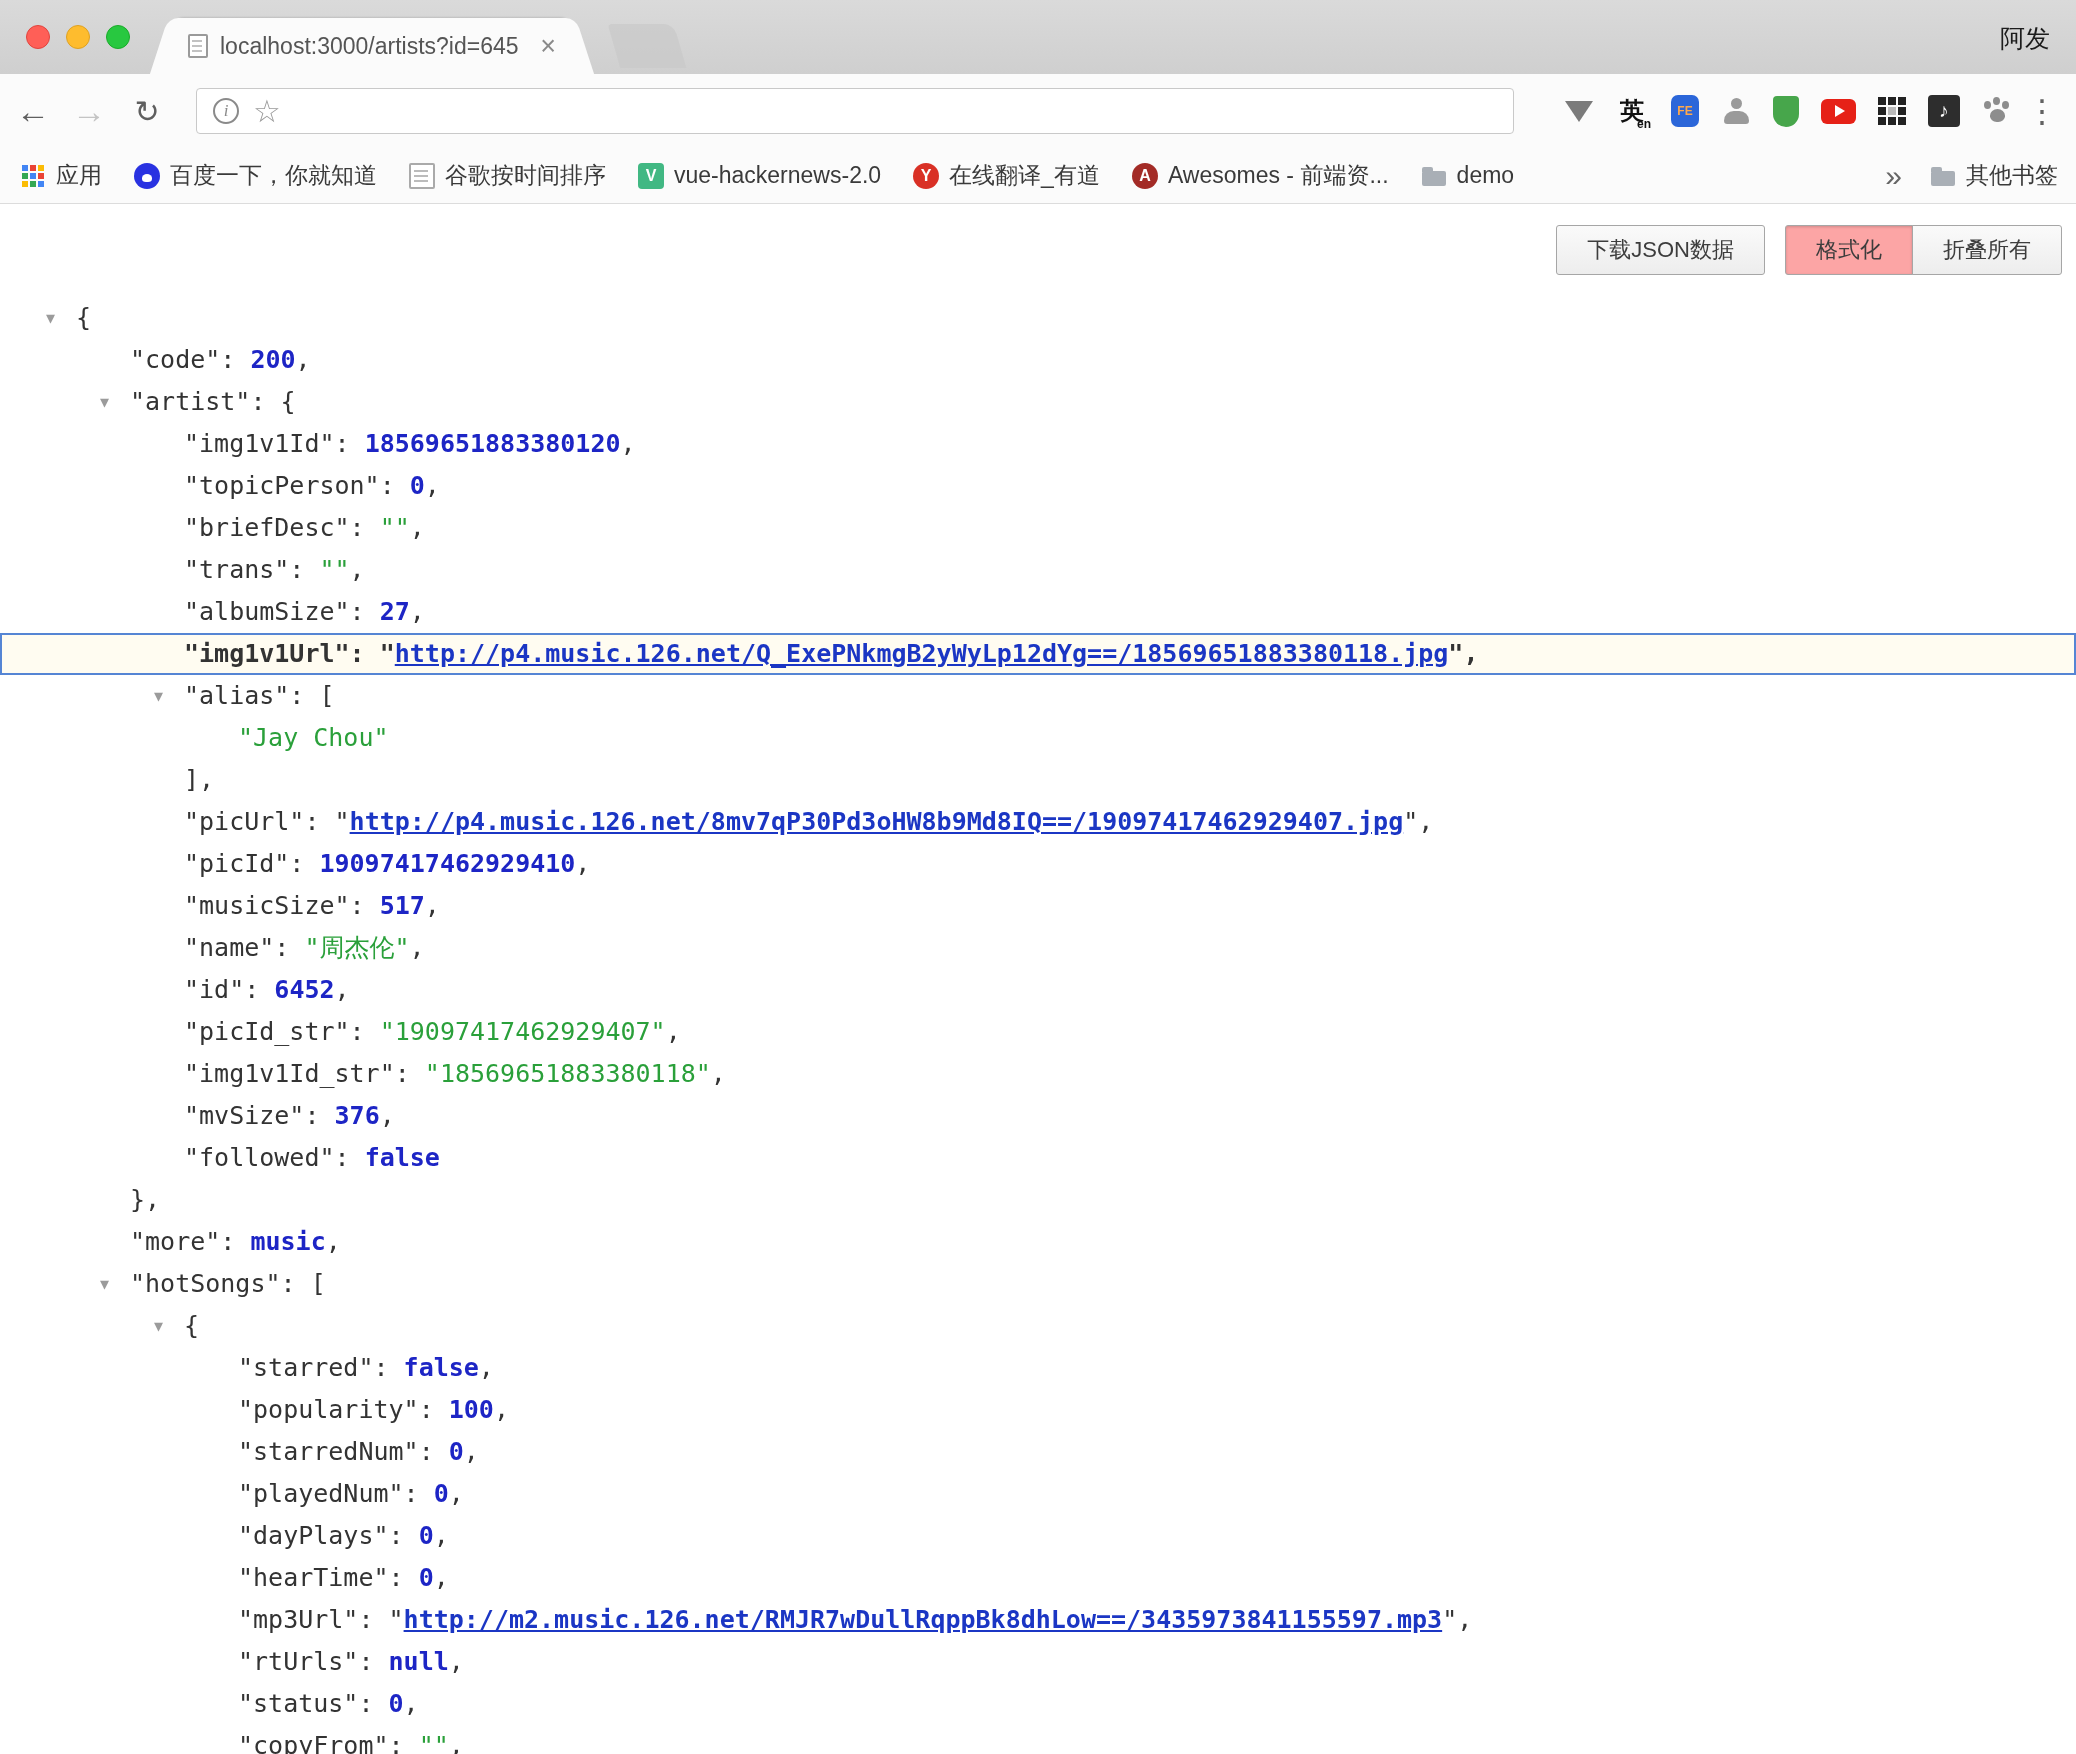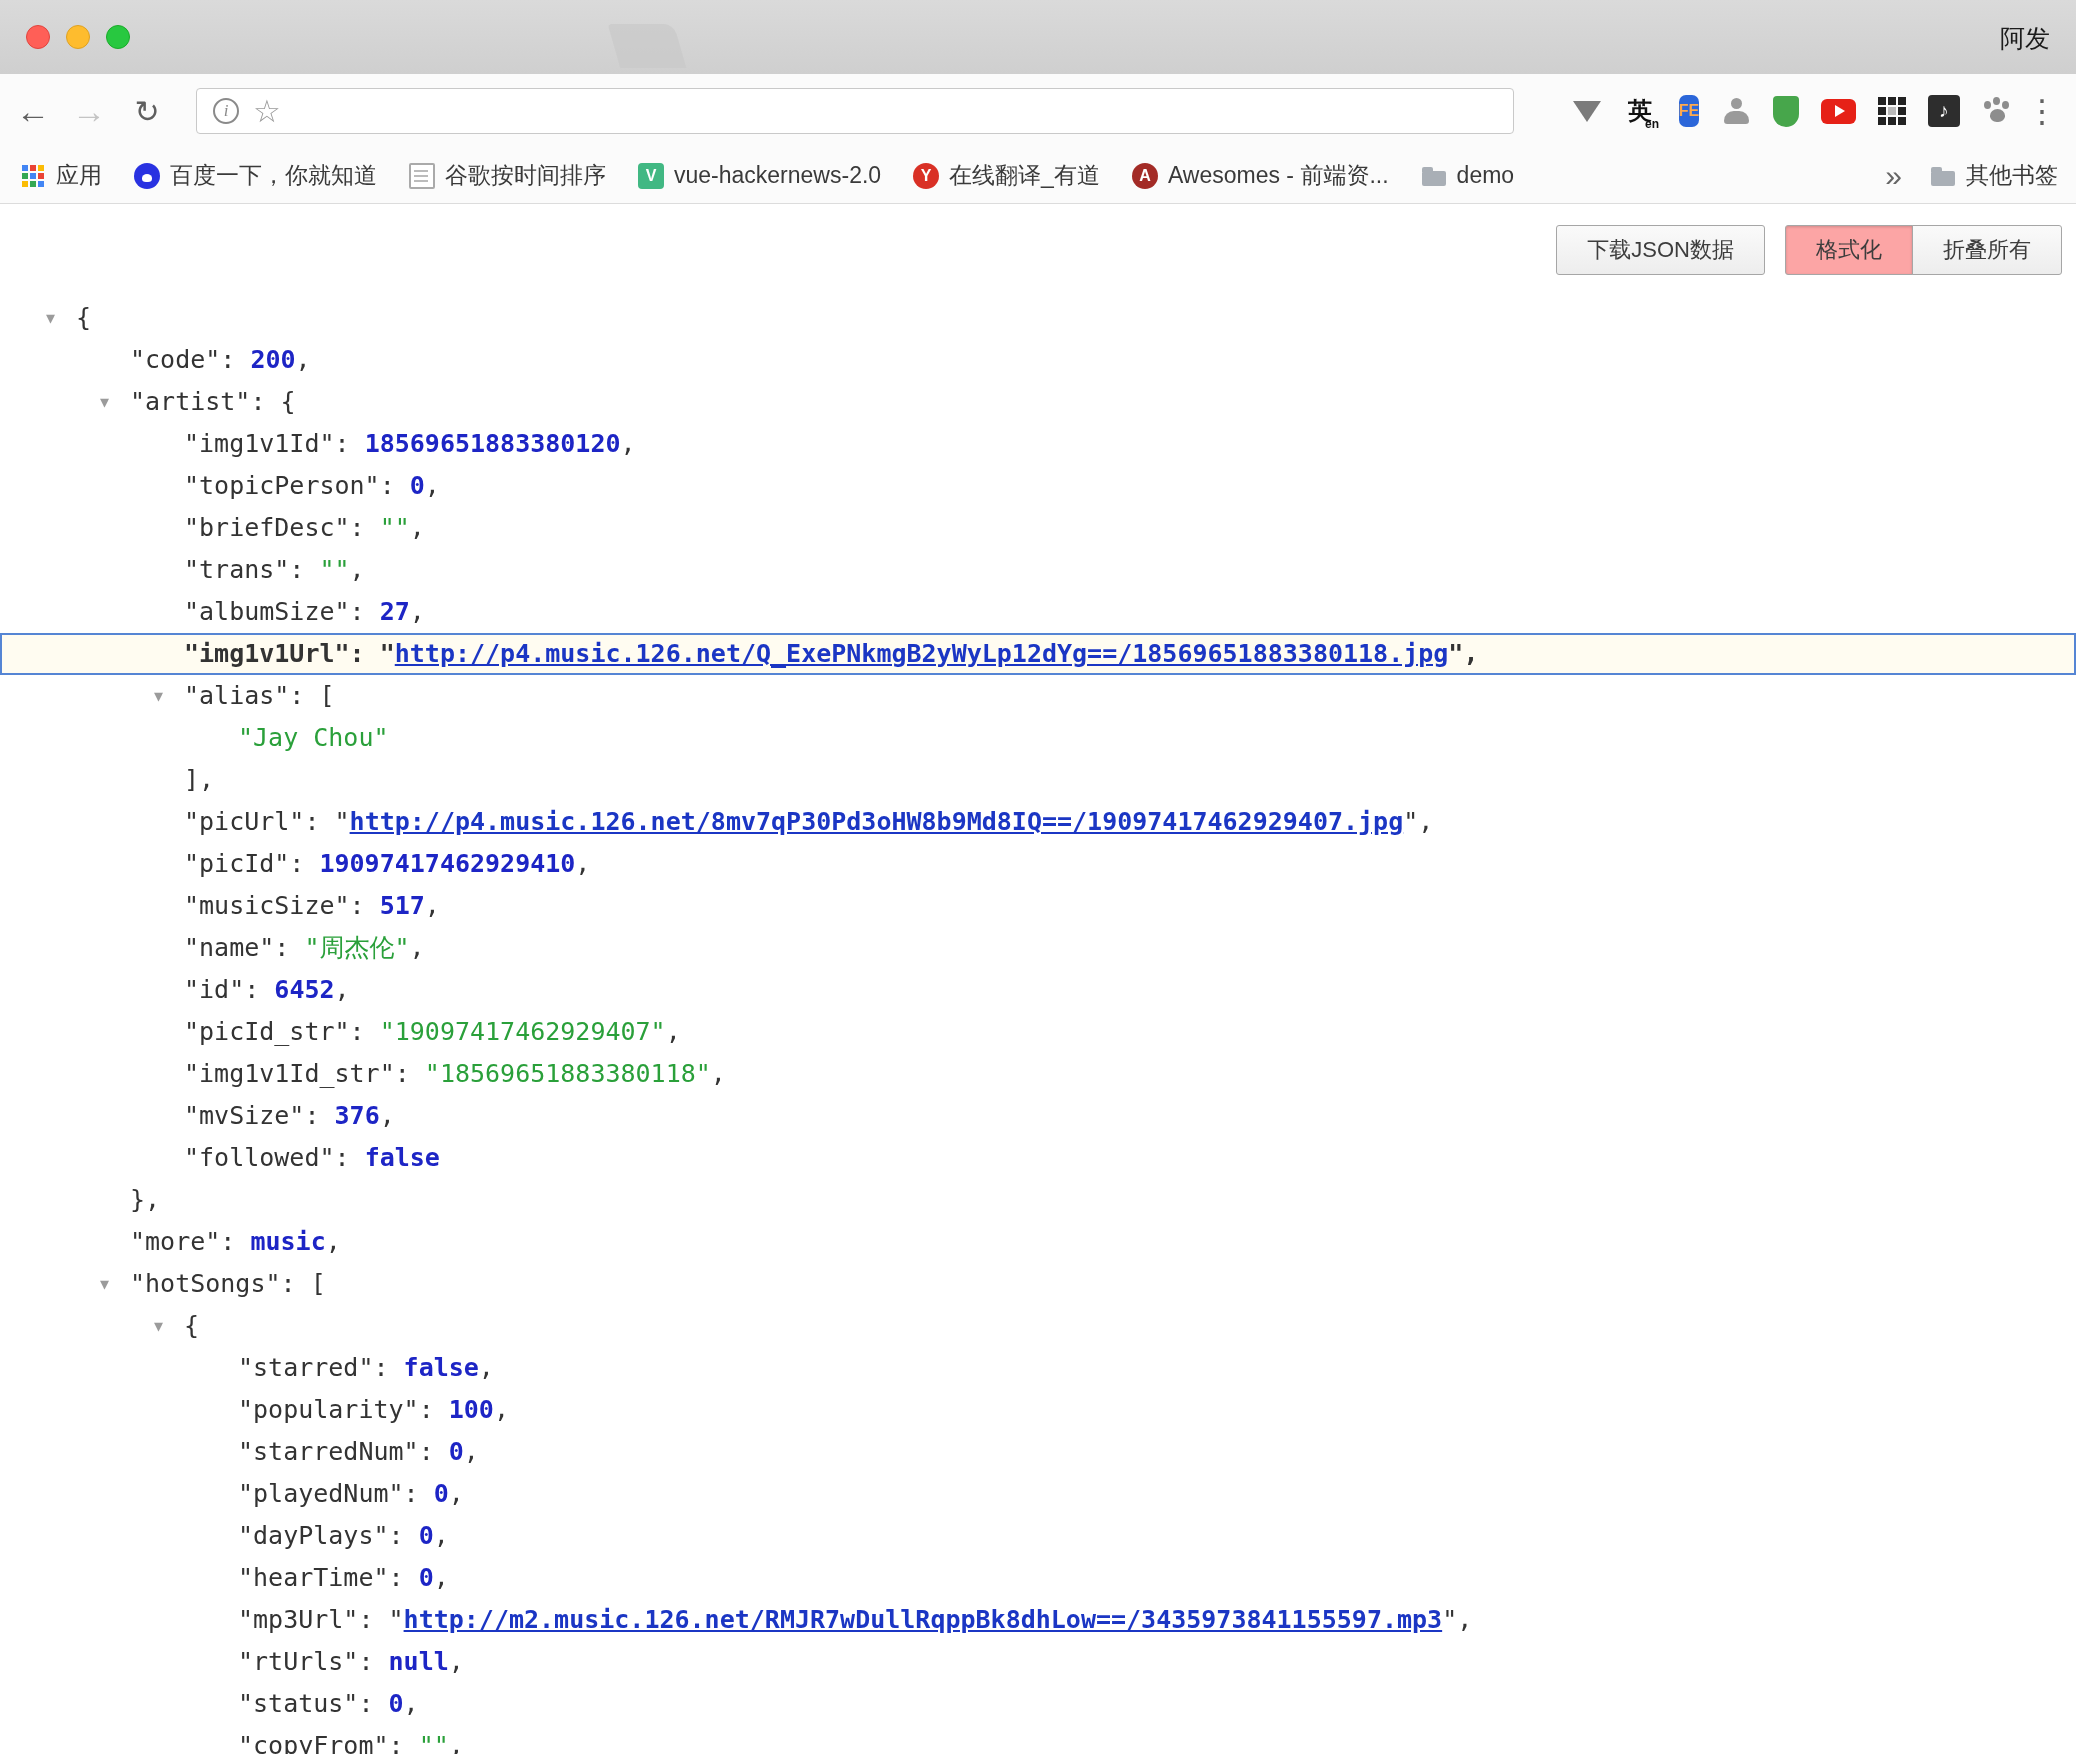--- a/index.html
+++ b/index.html
@@ -43,21 +43,21 @@
   .star-ico{font-size:31px;color:#9a9a9a;flex:none}
   .extensions{position:absolute;right:64px;top:0;height:74px;display:flex;align-items:center;gap:22px}
   .ext{display:inline-flex;align-items:center;justify-content:center;flex:none}
   .menu-dots{position:absolute;right:12px;top:0;height:74px;width:44px;display:flex;align-items:center;
     justify-content:center;font-size:32px;color:#616161}
 
   
   .ei-filter-funnel{width:0;height:0;border-left:14px solid transparent;border-right:14px solid transparent;border-top:21px solid #7b7b7b}
   .ei-translate-en{font-size:24px;color:#111;font-weight:bold;position:relative;width:34px;height:34px}
   .ei-translate-en::after{content:'en';position:absolute;right:-2px;bottom:-3px;font-size:12px;font-weight:bold;color:#111}
-  .ei-fe-frontend{width:20px;height:32px;background:#2b66d9;border-radius:7px;color:#ffa94d;font-size:16px;font-weight:bold}
+  .ei-fe-frontend{width:28px;height:32px;background:#2b66d9;border-radius:7px;color:#ffa94d;font-size:12px;font-weight:bold}
   .ei-profile-person{position:relative;width:30px;height:30px}
   .ei-profile-person::before{content:'';position:absolute;left:10px;top:2px;width:11px;height:11px;border-radius:50%;background:#9a9a9a}
   .ei-profile-person::after{content:'';position:absolute;left:3px;top:15px;width:25px;height:13px;border-radius:12px 12px 4px 4px;background:#9a9a9a}
   .ei-shield-adblock{width:26px;height:31px;background:#47a64b;border-radius:4px 4px 13px 13px}
   .ei-youtube{width:35px;height:25px;background:#e62117;border-radius:6px;position:relative}
   .ei-youtube::before{content:'';position:absolute;left:14px;top:6px;width:0;height:0;border-left:10px solid #fff;border-top:6px solid transparent;border-bottom:6px solid transparent}
   .ei-qr-code{position:relative;width:28px;height:28px}
   .ei-qr-code::before{content:'';position:absolute;left:0;top:0;width:8px;height:8px;background:#222;
     box-shadow:0 10px 0 #222,0 20px 0 #222,10px 0 0 #222,20px 0 0 #222,20px 10px 0 #222,10px 20px 0 #222,20px 20px 0 #222,10px 10px 0 #bbb}
   .ei-music-player{width:32px;height:32px;background:#2d2d2d;border-radius:4px;color:#fff;font-size:19px}
@@ -113,20 +113,25 @@
   .jline.hl .tk-k,.jline.hl .tk-p{font-weight:bold}
 </style>
 </head>
 <body>
 
 <div class="tab-bar">
   <div class="traffic">
     <span class="light red"></span>
     <span class="light yellow"></span>
     <span class="light green"></span>
+  </div>
+  <div class="tab">
+    <span class="page-ico"></span>
+    <span class="tab-title">localhost:3000/artists?id=645</span>
+    <span class="tab-close">×</span>
   </div>
   <span class="newtab"></span>
   <span class="profile-name">阿发</span>
 </div>
 
 <div class="nav-bar">
   <span class="nav-ico back">←</span>
   <span class="nav-ico forward">→</span>
   <span class="nav-ico reload">↻</span>
   <div class="omnibox">

